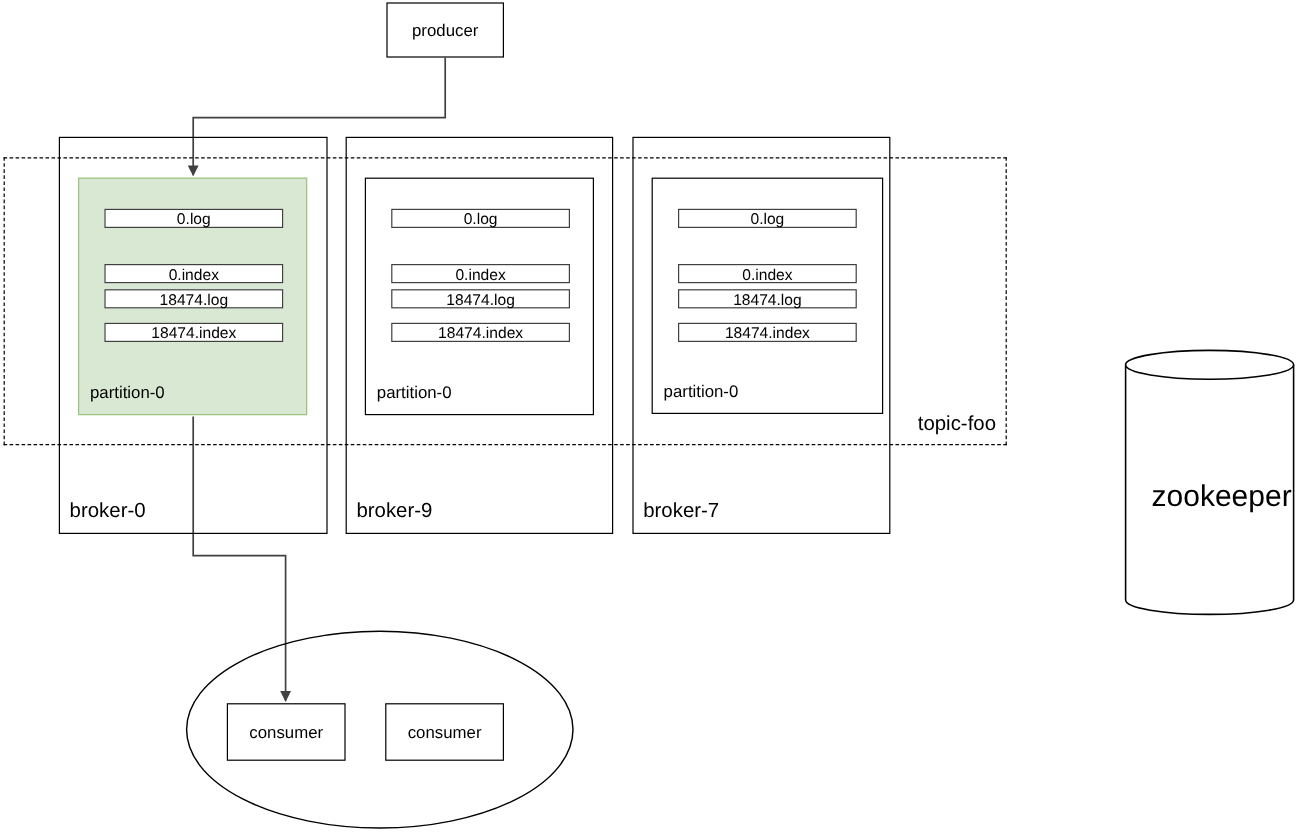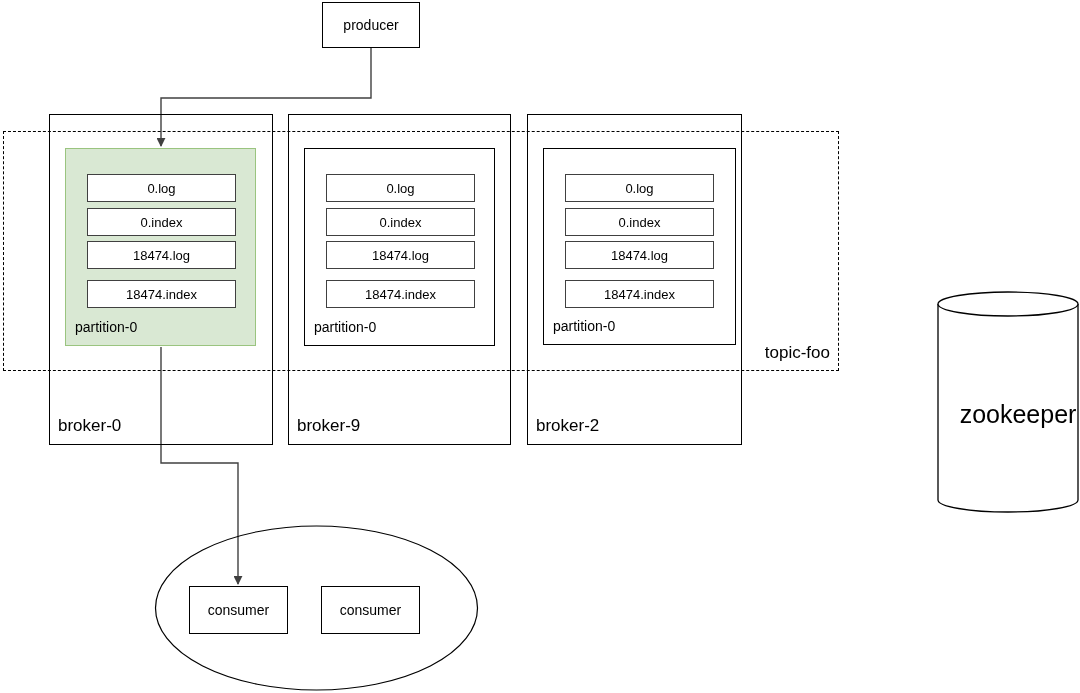--- a/index.html
+++ b/index.html
@@ -21,24 +21,24 @@
   
   .topic{position:absolute;box-sizing:border-box;left:3px;top:131px;width:836px;height:240px;
          border:1px dashed #000;background:transparent;}
   .topic-label{position:absolute;right:8px;bottom:7px;font-size:17px;}
   
   .partition{position:absolute;box-sizing:border-box;border:1px solid #000;background:#fff;}
   .pos-part0{left:65px;top:148px;width:191px;height:198px;}
   .pos-part1{left:304px;top:148px;width:191px;height:198px;}
   .pos-part2{left:543px;top:148px;width:193px;height:197px;}
   .partition.highlight{background:#d9e8d3;border:1px solid #9ac47f;}
-  .file{position:absolute;box-sizing:border-box;left:21px;width:149px;height:28px;
+  .file{position:absolute;box-sizing:border-box;left:21px;width:149px;height:16px;
         background:#fff;border:1px solid #404040;display:flex;align-items:center;justify-content:center;
         font-size:13px;}
-  .file.f0{top:25px}.file.f1{top:59px}.file.f2{top:92px}.file.f3{top:131px}
+  .file.f0{top:25px}.file.f1{top:71px}.file.f2{top:92px}.file.f3{top:120px}
   .partition-label{position:absolute;left:9px;bottom:10px;font-size:14px;margin-top:13px;}
   
   .pos-consumer0{left:189px;top:586px;width:99px;height:48px;}
   .pos-consumer1{left:321px;top:586px;width:99px;height:48px;}
   .cg-label{position:absolute;left:156px;top:656px;width:320px;text-align:center;font-size:17px;}
   
   .zk-label{position:absolute;left:938px;top:400px;width:160px;text-align:center;font-size:25px;}
   
   #overlay{position:absolute;left:0;top:0;width:1080px;height:693px;pointer-events:none;}
 </style>
@@ -70,21 +70,21 @@
     <span>producer</span>
   </div>
 
   <div class="broker pos-broker0">
     <span class="broker-label">broker-0</span>
   </div>
   <div class="broker pos-broker1">
     <span class="broker-label">broker-9</span>
   </div>
   <div class="broker pos-broker2">
-    <span class="broker-label">broker-2</span>
+    <span class="broker-label">broker-7</span>
   </div>
 
   <div class="topic">
     <span class="topic-label">topic-foo</span>
   </div>
 
   <div class="partition highlight pos-part0" style="background: rgb(217, 232, 211); border-color: rgb(154, 196, 127);">
     <div class="file f0">0.log</div>
     <div class="file f1">0.index</div>
     <div class="file f2">18474.log</div>

